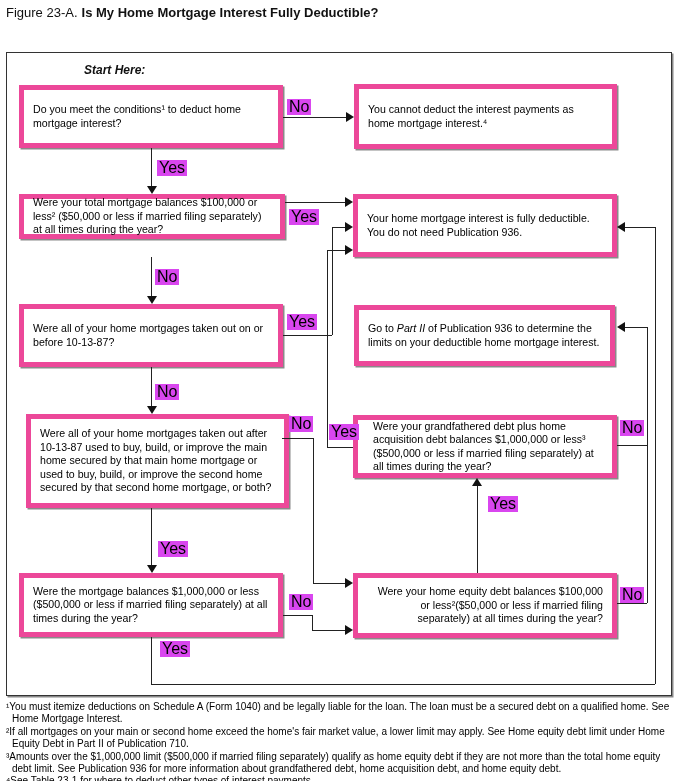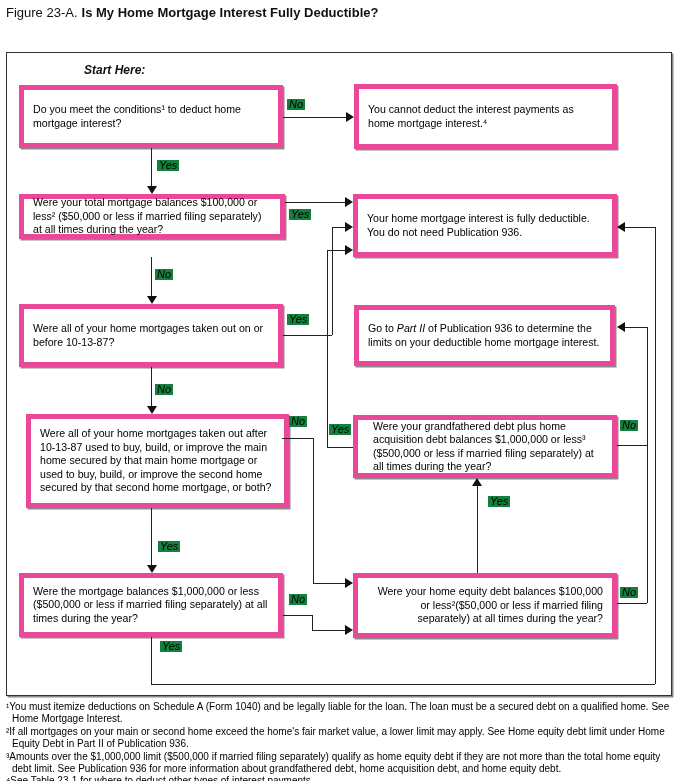--- a/index.html
+++ b/index.html
@@ -17,21 +17,21 @@
       box-shadow:1.5px 1.5px 0 #8a8a8a;display:flex;align-items:center;
       padding:2px 9px;font-size:10.6px;line-height:1.27;color:#000;}
   .bx .t{display:inline;}
   .bx .it{font-style:italic;}
   .ln{position:absolute;background:#222;}
   .ah{position:absolute;width:0;height:0;}
   .ah-r{border-top:5px solid transparent;border-bottom:5px solid transparent;border-left:8px solid #111;}
   .ah-l{border-top:5px solid transparent;border-bottom:5px solid transparent;border-right:8px solid #111;}
   .ah-d{border-left:5px solid transparent;border-right:5px solid transparent;border-top:8px solid #111;}
   .ah-u{border-left:5px solid transparent;border-right:5px solid transparent;border-bottom:8px solid #111;}
-  .lbl{position:absolute;font-size:11px;font-style:italic;line-height:1;background:#15803d;padding:0 2px;color:#000;}
+  .lbl{position:absolute;font-size:16px;line-height:1;background:#d946ef;padding:0 2px;color:#000;}
   .footnotes{position:absolute;left:6px;top:701px;width:668px;font-size:10px;line-height:1.24;color:#000;}
   .footnotes div{padding-left:6px;text-indent:-6px;}
 </style>
 </head>
 <body>
 
 <div class="screen">
 
   <div class="title">
     <span class="flabel">Figure 23-A.</span><span class="tbold">Is My Home Mortgage Interest Fully Deductible?</span>
@@ -136,18 +136,18 @@
   <span class="lbl" style="left:329px;top:424px;">Yes</span>
   <span class="lbl" style="left:620px;top:420px;">No</span>
   <span class="lbl" style="left:158px;top:541px;">Yes</span>
   <span class="lbl" style="left:289px;top:594px;">No</span>
   <span class="lbl" style="left:160px;top:641px;">Yes</span>
   <span class="lbl" style="left:488px;top:496px;">Yes</span>
   <span class="lbl" style="left:620px;top:587px;">No</span>
 
   <div class="footnotes">
     <div>¹You must itemize deductions on Schedule A (Form 1040) and be legally liable for the loan. The loan must be a secured debt on a qualified home. See Home Mortgage Interest.</div>
-    <div>²If all mortgages on your main or second home exceed the home's fair market value, a lower limit may apply. See Home equity debt limit under Home Equity Debt in Part II of Publication 936.</div>
+    <div>²If all mortgages on your main or second home exceed the home's fair market value, a lower limit may apply. See Home equity debt limit under Home Equity Debt in Part II of Publication 710.</div>
     <div>³Amounts over the $1,000,000 limit ($500,000 if married filing separately) qualify as home equity debt if they are not more than the total home equity debt limit. See Publication 936 for more information about grandfathered debt, home acquisition debt, and home equity debt.</div>
     <div>⁴See Table 23-1 for where to deduct other types of interest payments.</div>
   </div>
 
 </div>
 
 </body></html>

